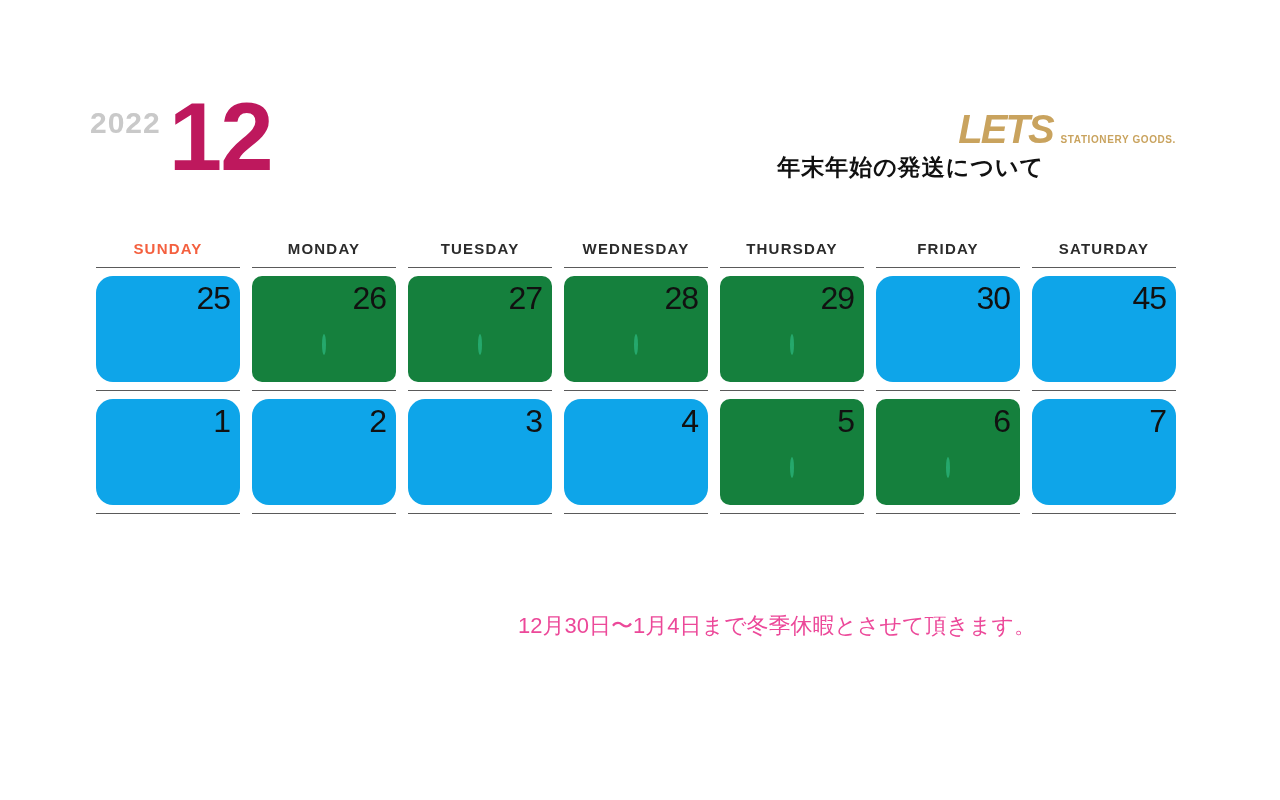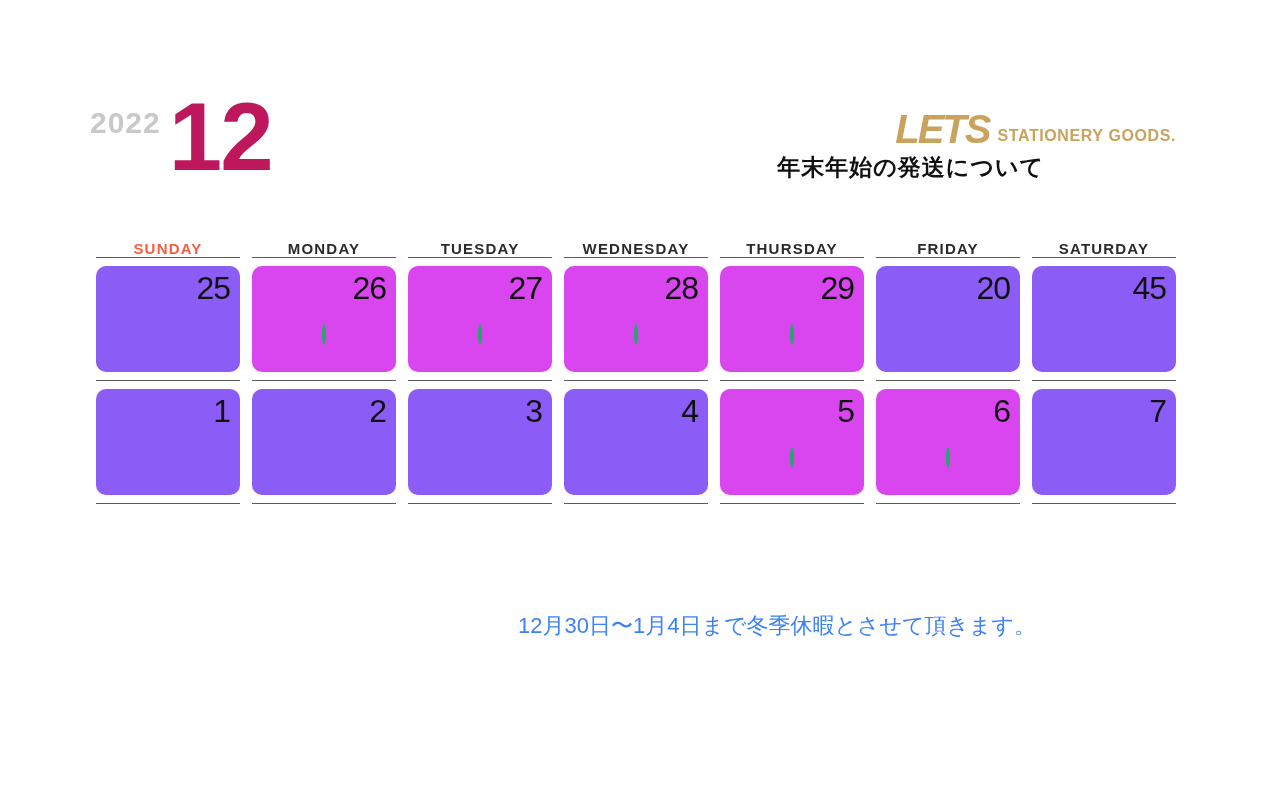--- a/index.html
+++ b/index.html
@@ -66,21 +66,21 @@
   .brand-mark {
     font-size: 40px;
     font-weight: bold;
     font-style: italic;
     color: #c9a35e;
     letter-spacing: -2px;
     line-height: 1;
     position: relative;
   }
   .brand-sub {
-    font-size: 16px;
+    font-size: 10px;
     font-weight: bold;
     color: #c9a35e;
     letter-spacing: 0.6px;
     padding-bottom: 4px;
   }
 
   
   .calendar {
     position: absolute;
     left: 96px; top: 240px;
@@ -90,43 +90,43 @@
     display: grid;
     grid-template-columns: repeat(7, 1fr);
     column-gap: 12px;
   }
   .weekday {
     text-align: center;
     font-size: 15px;
     font-weight: bold;
     letter-spacing: 1.2px;
     color: #2b2b2b;
-    padding-bottom: 0;
+    padding-bottom: 10px;
     border-bottom: 1px solid #5a5a5a;
   }
   .weekday.sunday { color: #f4603f; }
 
   .week-row {
     display: grid;
     grid-template-columns: repeat(7, 1fr);
     column-gap: 12px;
     margin-top: 8px;
   }
   .day-wrap {
     border-bottom: 1px solid #5a5a5a;
     padding-bottom: 8px;
   }
   .day-cell {
     position: relative;
     height: 106px;
     border-radius: 10px;
     overflow: hidden;
   }
-  .day-cell.open { background: #d946ef; }
-  .day-cell.closed { background: #8b5cf6; }
+  .day-cell.open { background: #15803d; }
+  .day-cell.closed { background: #0ea5e9; border-radius: 17px; }
   .day-num {
     position: absolute;
     right: 10px; top: 4px;
     font-size: 32px;
     font-weight: normal;
     color: #111111;
     letter-spacing: -1px;
   }
   .mark {
     position: absolute;
@@ -170,21 +170,21 @@
     margin-left: 20px;
     font-size: 21px;
     color: #111111;
   }
 
   .notes {
     position: absolute;
     left: 518px; top: 608px;
     font-size: 22px;
     line-height: 1.62;
-    color: #3b82f6;
+    color: #ec4899;
   }
 </style>
 </head>
 <body>
 
 <div class="page">
 
   <div class="header">
     <div class="year-month">
       <span class="year">2022</span>
@@ -234,21 +234,21 @@
         </div>
       </div>
       <div class="day-wrap">
         <div class="day-cell open">
           <span class="day-num">29</span>
           <span class="mark"><span class="mark-circle"></span></span>
         </div>
       </div>
       <div class="day-wrap">
         <div class="day-cell closed">
-          <span class="day-num">20</span>
+          <span class="day-num">30</span>
           <span class="mark"><span class="mark-dash"></span></span>
         </div>
       </div>
       <div class="day-wrap">
         <div class="day-cell closed">
           <span class="day-num">45</span>
           <span class="mark"><span class="mark-dash"></span></span>
         </div>
       </div>
     </div>

